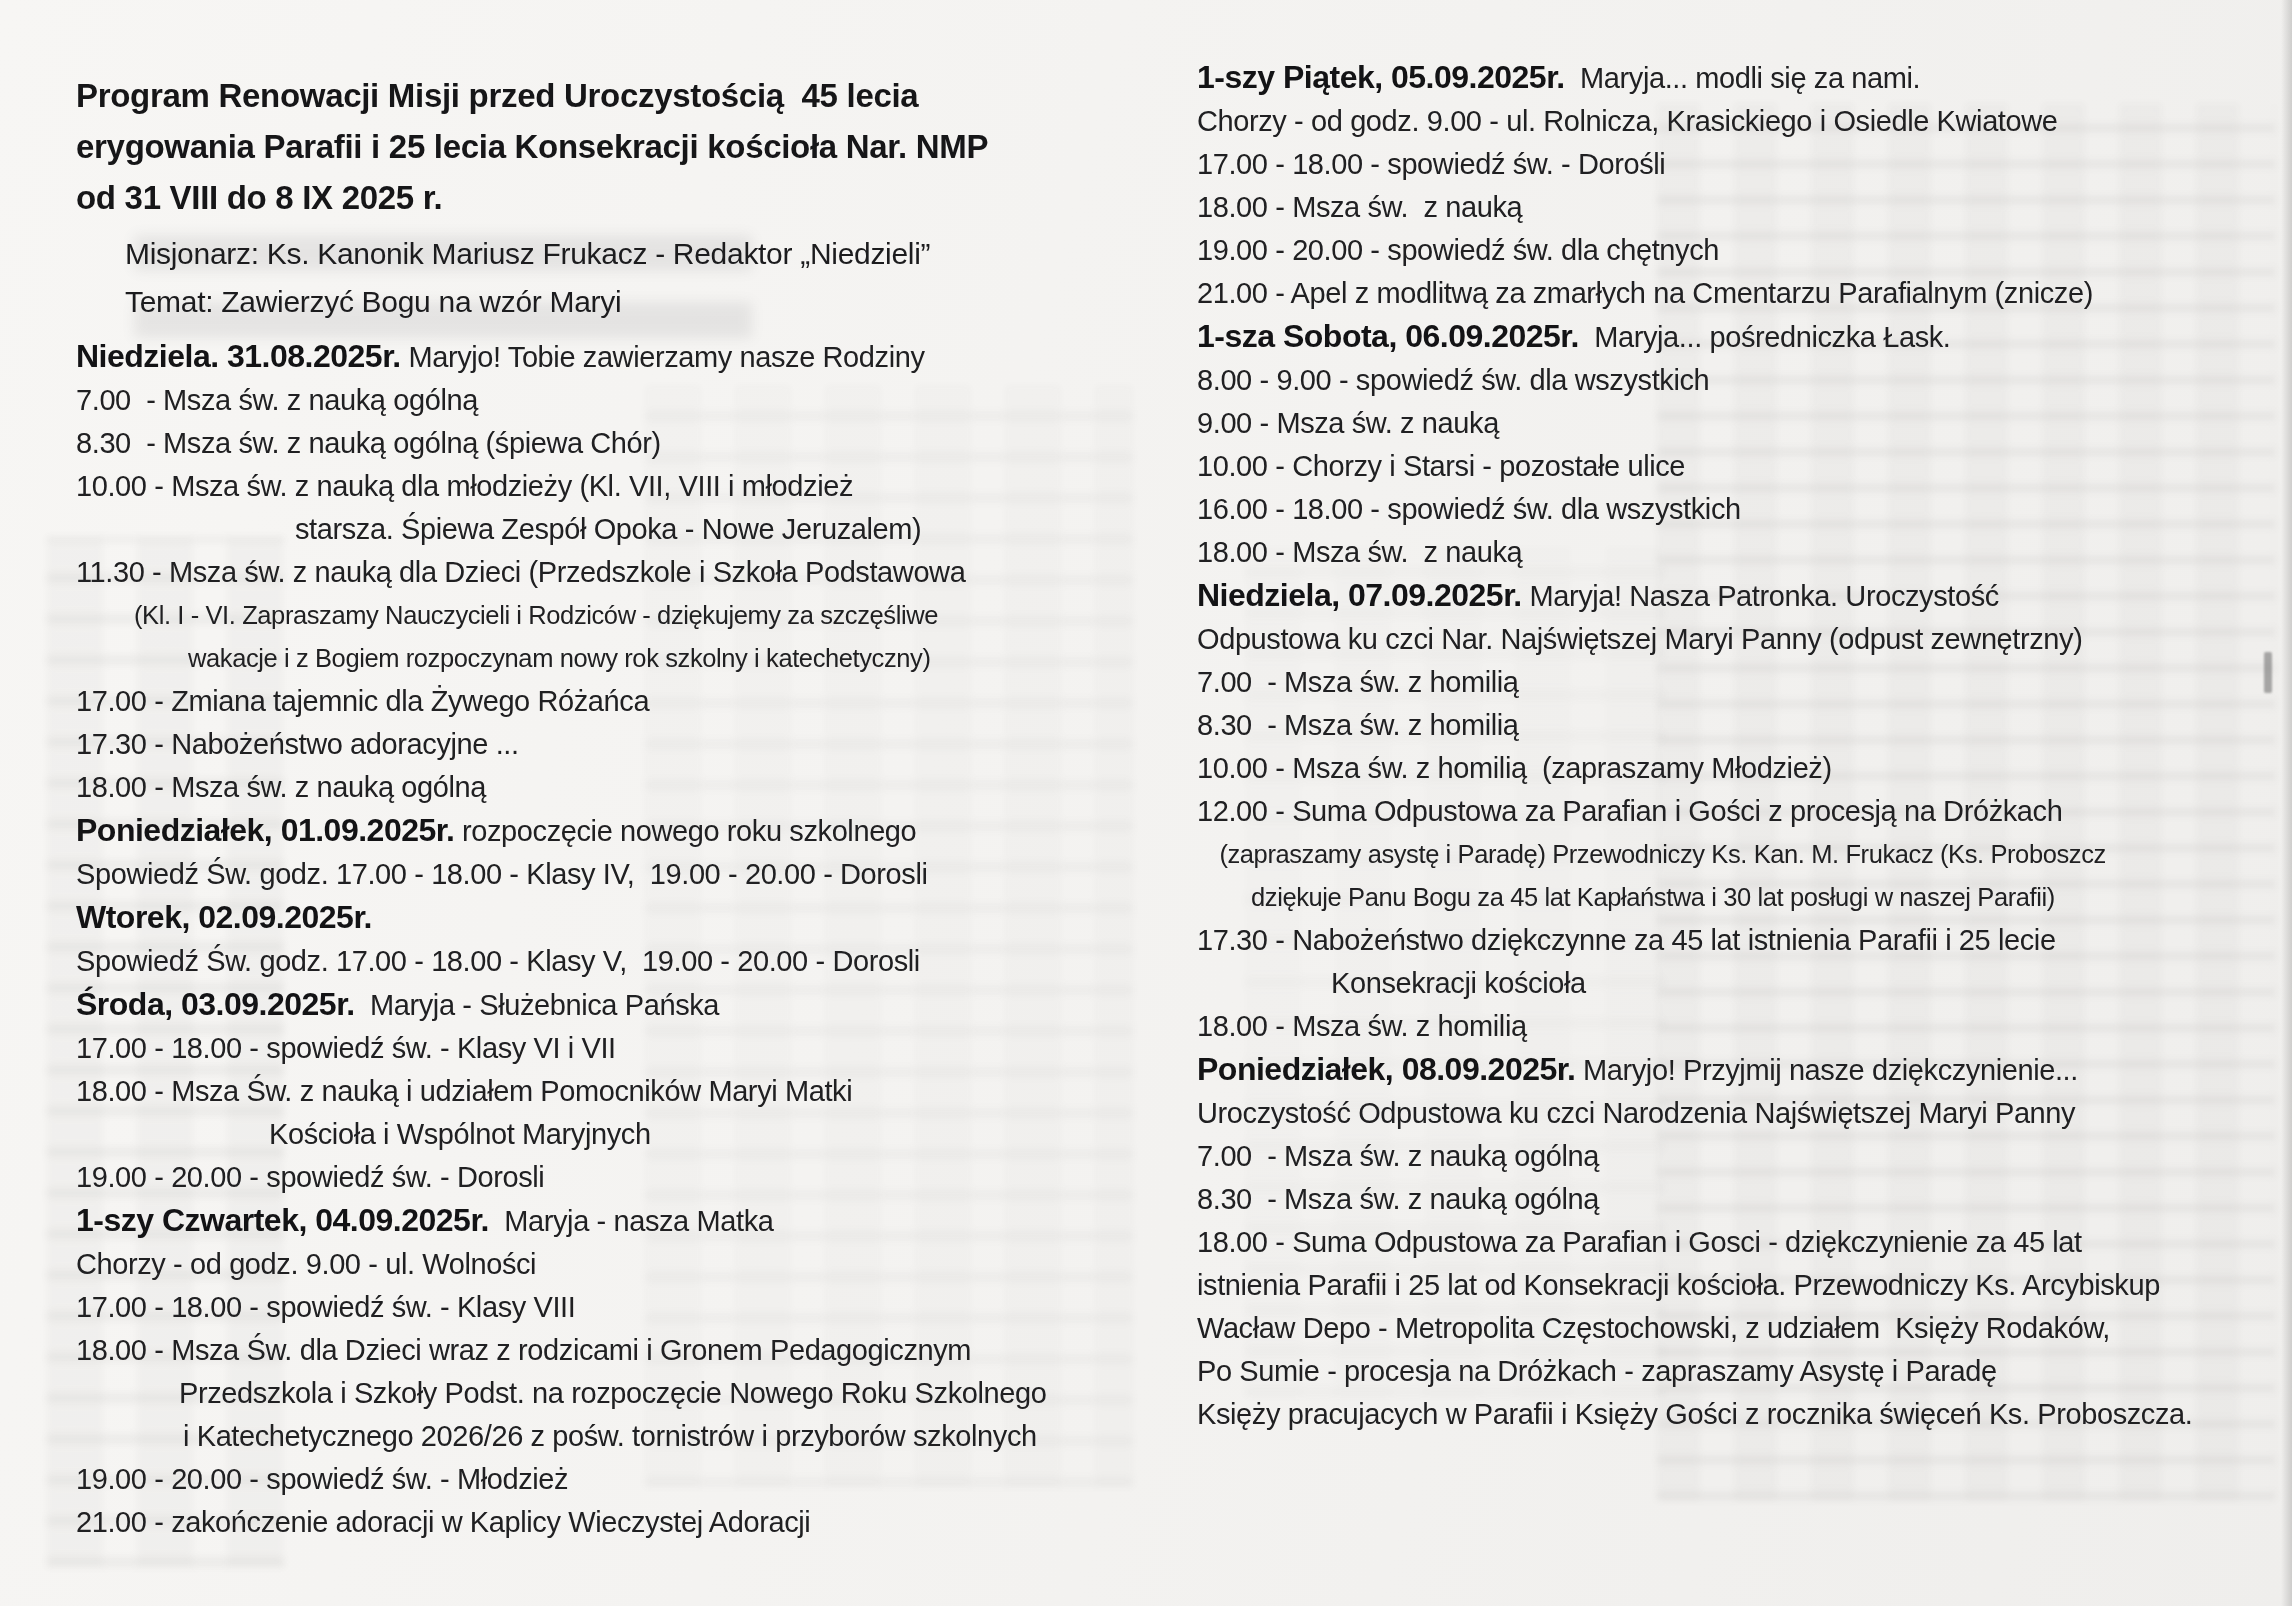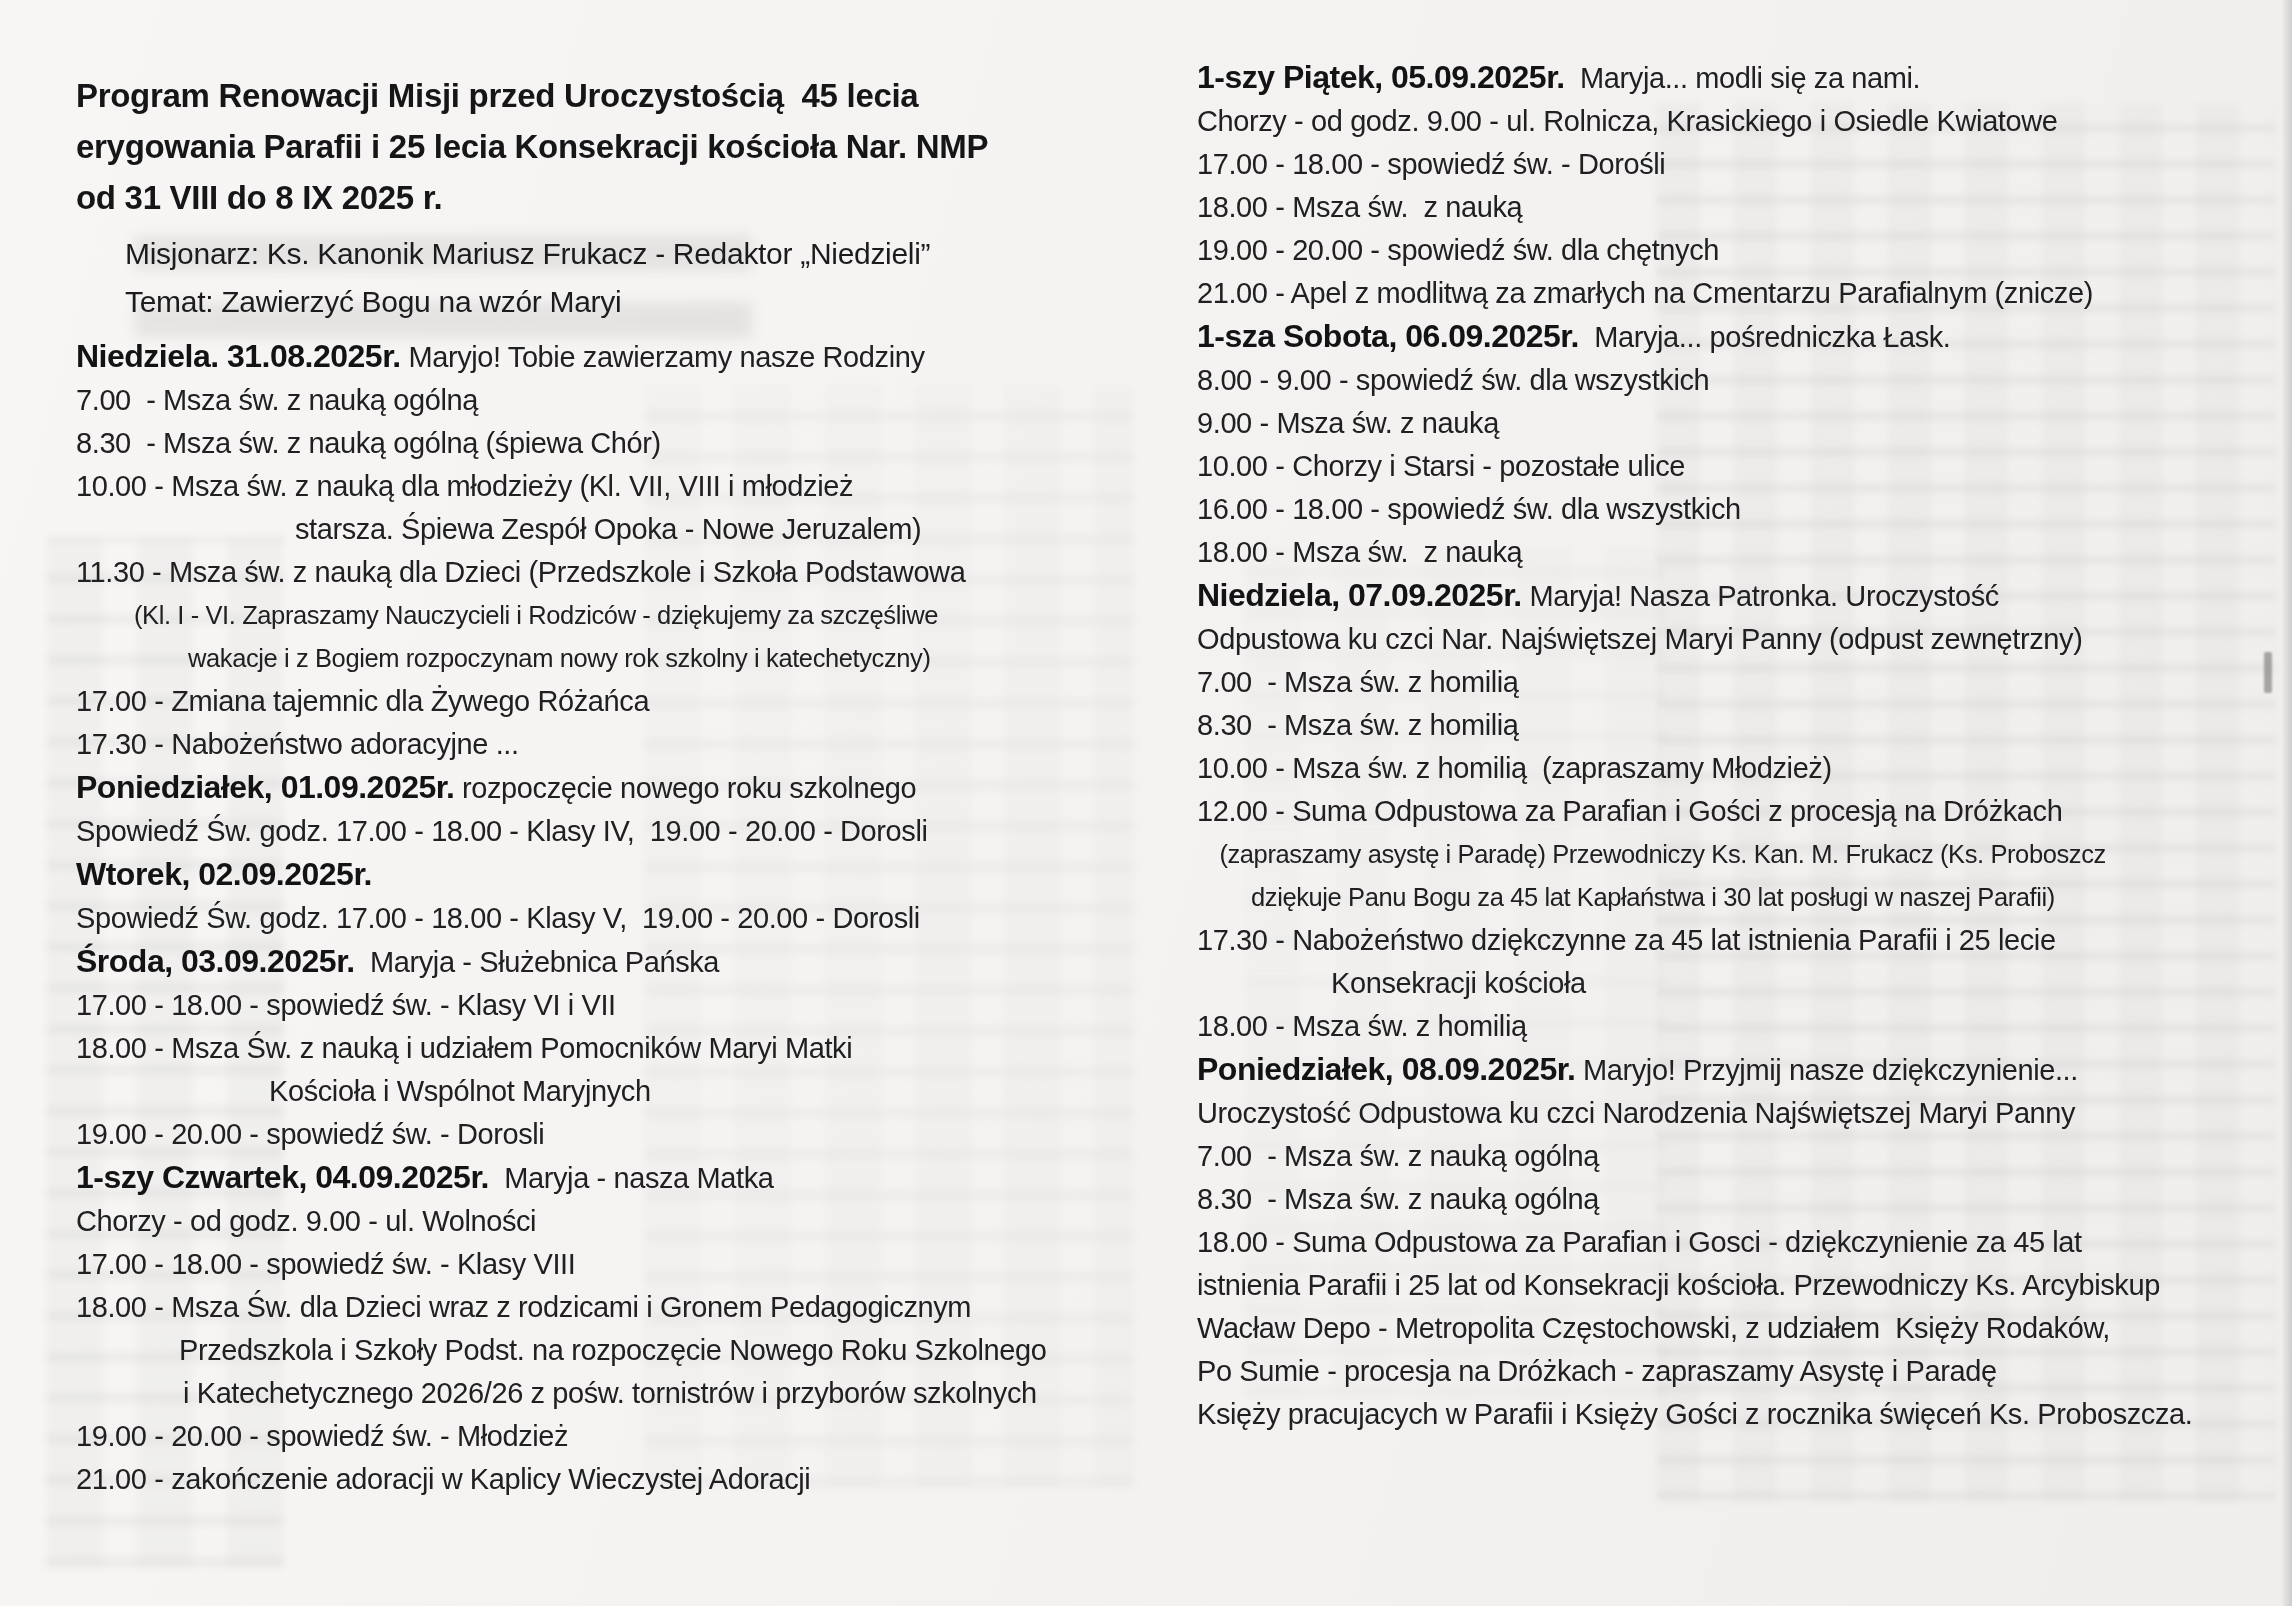--- a/index.html
+++ b/index.html
@@ -104,20 +104,21 @@
         <div class="line"><span class="day">Niedziela. 31.08.2025r.</span><span> Maryjo! Tobie zawierzamy nasze Rodziny</span></div>
         <div class="line"><span>7.00  - Msza św. z nauką ogólną</span></div>
         <div class="line"><span>8.30  - Msza św. z nauką ogólną (śpiewa Chór)</span></div>
         <div class="line"><span>10.00 - Msza św. z nauką dla młodzieży (Kl. VII, VIII i młodzież</span></div>
         <div class="line" style="padding-left: 219px;"><span>starsza. Śpiewa Zespół Opoka - Nowe Jeruzalem)</span></div>
         <div class="line"><span>11.30 - Msza św. z nauką dla Dzieci (Przedszkole i Szkoła Podstawowa</span></div>
         <div class="line small" style="padding-left: 58px;"><span>(Kl. I - VI. Zapraszamy Nauczycieli i Rodziców - dziękujemy za szczęśliwe</span></div>
         <div class="line small" style="padding-left: 112px;"><span>wakacje i z Bogiem rozpoczynam nowy rok szkolny i katechetyczny)</span></div>
         <div class="line"><span>17.00 - Zmiana tajemnic dla Żywego Różańca</span></div>
         <div class="line"><span>17.30 - Nabożeństwo adoracyjne ...</span></div>
+        <div class="line"><span>18.00 - Msza św. z nauką ogólną</span></div>
         <div class="line"><span class="day">Poniedziałek, 01.09.2025r.</span><span> rozpoczęcie nowego roku szkolnego</span></div>
         <div class="line"><span>Spowiedź Św. godz. 17.00 - 18.00 - Klasy IV,  19.00 - 20.00 - Dorosli</span></div>
         <div class="line"><span class="day">Wtorek, 02.09.2025r.</span><span></span></div>
         <div class="line"><span>Spowiedź Św. godz. 17.00 - 18.00 - Klasy V,  19.00 - 20.00 - Dorosli</span></div>
         <div class="line"><span class="day">Środa, 03.09.2025r.</span><span>  Maryja - Służebnica Pańska</span></div>
         <div class="line"><span>17.00 - 18.00 - spowiedź św. - Klasy VI i VII</span></div>
         <div class="line"><span>18.00 - Msza Św. z nauką i udziałem Pomocników Maryi Matki</span></div>
         <div class="line" style="padding-left: 193px;"><span>Kościoła i Wspólnot Maryjnych</span></div>
         <div class="line"><span>19.00 - 20.00 - spowiedź św. - Dorosli</span></div>
         <div class="line"><span class="day">1-szy Czwartek, 04.09.2025r.</span><span>  Maryja - nasza Matka</span></div>

